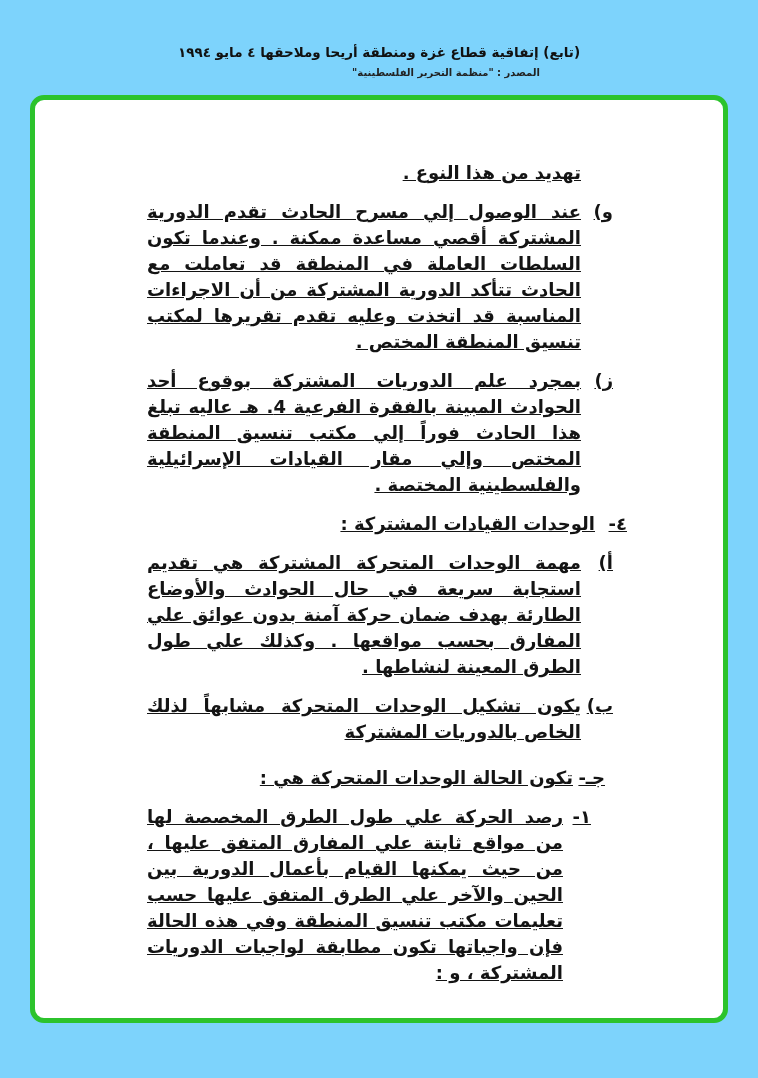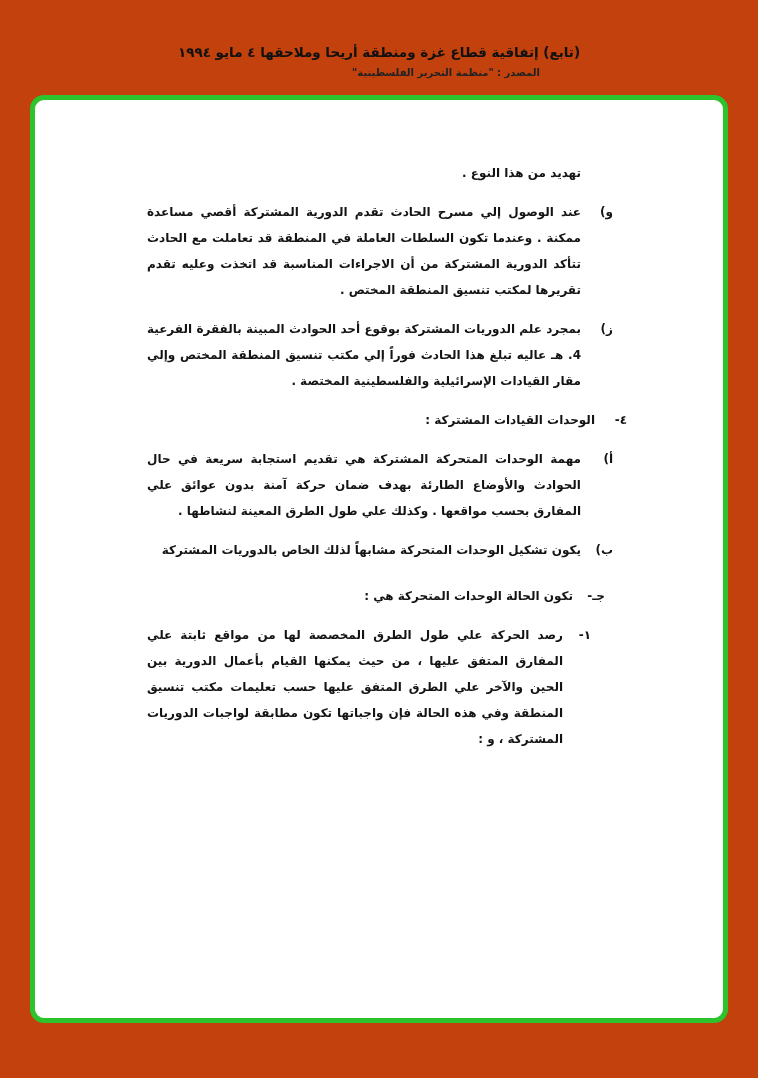--- a/index.html
+++ b/index.html
@@ -10,21 +10,21 @@
     width: 758px;
     height: 1078px;
     background: #ffffff;
     font-family: "DejaVu Sans", sans-serif;
     overflow: hidden;
   }
   .page {
     position: relative;
     width: 758px;
     height: 1078px;
-    background: #c2410c;
+    background: #7dd3fc;
     color: #161616;
   }
   
   .header {
     position: absolute;
     top: 44px;
     left: 0;
     width: 100%;
     text-align: center;
     direction: rtl;
@@ -50,24 +50,25 @@
     height: 928px;
     border: 5px solid var(--border-green, #2cc32c);
     border-radius: 14px;
     background: #ffffff;
     box-sizing: border-box;
   }
   
   .content {
     direction: rtl;
     padding: 60px 96px 0 112px;
-    font-size: 12px;
+    font-size: 18px;
     font-weight: bold;
     line-height: 26px;
     color: #141414;
+    text-decoration: underline;
   }
   .paragraph {
     display: flex;
     margin-bottom: 13px;
   }
   .marker {
     flex: 0 0 32px;
     white-space: nowrap;
   }
   .ptext {

